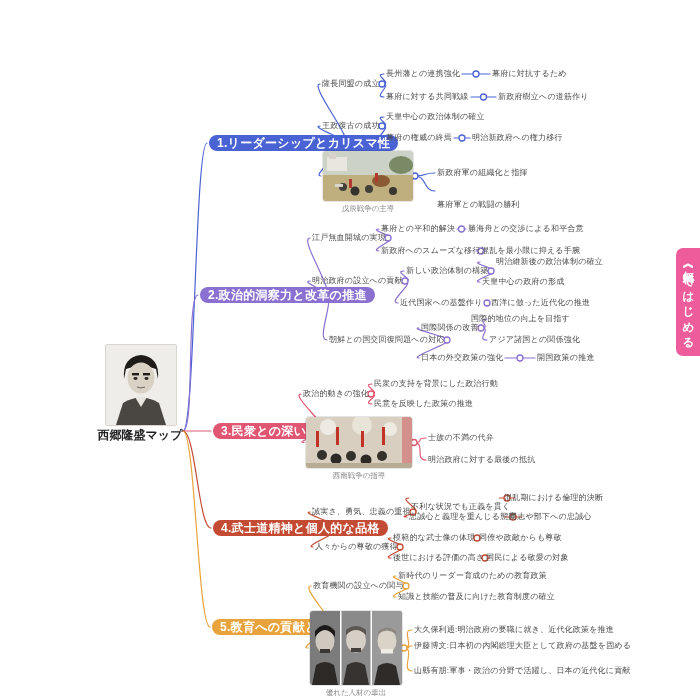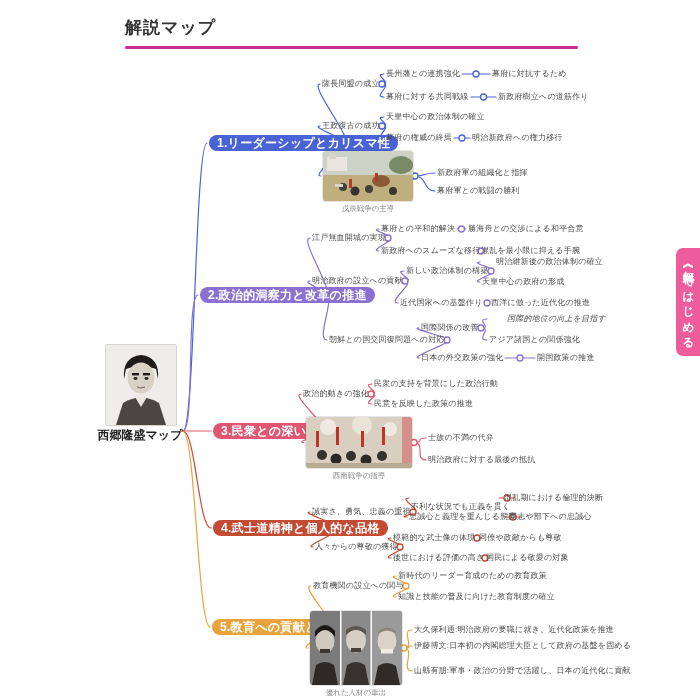--- a/index.html
+++ b/index.html
@@ -21,24 +21,20 @@
   #portrait{position:absolute;left:105px;top:344px;width:70px;height:80px;border:1px solid #d8d5d0;
     background:#f4f2ee;border-radius:2px;overflow:hidden;}
   #portrait svg{display:block;width:100%;height:100%;}
   #center-label{position:absolute;left:85px;top:427px;width:110px;text-align:center;
     font-size:12px;font-weight:700;color:#222;}
 </style>
 </head>
 <body>
 
 <div id="page">
-  <div id="header">
-    <div id="page-title">解説マップ</div>
-    <div id="title-underline" style="background: rgb(203, 45, 140);"></div>
-  </div>
 
   <div id="mindmap">
     <svg id="edges" width="700" height="700">
         <path d="M183,431 C195,431 195,143 207,143" stroke="#4a63d4" fill="none" stroke-width="1.2" stroke-linecap="round"></path>
         <path d="M344,143 C356,143 308,84 320,84" stroke="#4a63d4" fill="none" stroke-width="1.2" stroke-linecap="round"></path>
         <path d="M382,84 C394,84 372,74 384,74" stroke="#4a63d4" fill="none" stroke-width="1.2" stroke-linecap="round"></path>
         <path d="M462,74 C474.6,74 477.4,74 490,74" stroke="#4a63d4" fill="none" stroke-width="1.2" stroke-linecap="round"></path>
         <circle cx="476" cy="74" r="3" fill="#fff" stroke="#4a63d4" stroke-width="1.3"></circle>
         <path d="M382,84 C394,84 372,97 384,97" stroke="#4a63d4" fill="none" stroke-width="1.2" stroke-linecap="round"></path>
         <path d="M471,97 C483,97 484,97 496,97" stroke="#4a63d4" fill="none" stroke-width="1.2" stroke-linecap="round"></path>
@@ -161,36 +157,36 @@
     <circle cx="32" cy="40" r="4.5" fill="#35332d"></circle>
     <circle cx="46" cy="38" r="4" fill="#43403a"></circle>
     <circle cx="70" cy="40" r="4" fill="#3a372f"></circle>
     <rect x="26" y="28" width="3" height="9" fill="#b23a2e"></rect>
     <rect x="52" y="22" width="3" height="9" fill="#b23a2e"></rect>
     <rect x="12" y="33" width="8" height="3" fill="#d9d6cc"></rect>
   </svg>
         </div>
         <div class="caption" style="left: 303px; top: 204px; width: 130px;">戊辰戦争の主導</div>
         <div class="tnode" style="left: 437px; top: 168px;">新政府軍の組織化と指揮</div>
-        <div class="tnode" style="left: 437px; top: 186px;">幕府軍との戦闘の勝利</div>
+        <div class="tnode" style="left: 437px; top: 200px;">幕府軍との戦闘の勝利</div>
         <div class="pill" style="left: 200px; top: 287px; background: rgb(138, 112, 208);">2.政治的洞察力と改革の推進</div>
         <div class="tnode" style="left: 312px; top: 233px;">江戸無血開城の実現</div>
         <div class="tnode" style="left: 381px; top: 224px;">幕府との平和的解決</div>
         <div class="tnode" style="left: 468px; top: 224px;">勝海舟との交渉による和平合意</div>
         <div class="tnode" style="left: 381px; top: 246px;">新政府へのスムーズな移行</div>
         <div class="tnode" style="left: 481px; top: 246px;">混乱を最小限に抑える手腕</div>
         <div class="tnode" style="left: 312px; top: 276px;">明治政府の設立への貢献</div>
         <div class="tnode" style="left: 406px; top: 266px;">新しい政治体制の構築</div>
         <div class="tnode" style="left: 482px; top: 257px; padding-left: 14px;">明治維新後の政治体制の確立</div>
         <div class="tnode" style="left: 482px; top: 277px;">天皇中心の政府の形成</div>
         <div class="tnode" style="left: 400px; top: 298px;">近代国家への基盤作り</div>
         <div class="tnode" style="left: 491px; top: 298px;">西洋に倣った近代化の推進</div>
         <div class="tnode" style="left: 329px; top: 335px;">朝鮮との国交回復問題への対応</div>
         <div class="tnode" style="left: 421px; top: 323px;">国際関係の改善</div>
-        <div class="tnode" style="left: 507px; top: 314px; font-style: italic;">国際的地位の向上を目指す</div>
+        <div class="tnode" style="left: 471px; top: 314px;">国際的地位の向上を目指す</div>
         <div class="tnode" style="left: 489px; top: 335px;">アジア諸国との関係強化</div>
         <div class="tnode" style="left: 421px; top: 353px;">日本の外交政策の強化</div>
         <div class="tnode" style="left: 537px; top: 353px;">開国政策の推進</div>
         <div class="pill" style="left: 213px; top: 423px; background: rgb(224, 86, 114);">3.民衆との深い結びつき</div>
         <div class="tnode" style="left: 303px; top: 389px;">政治的動きの強化</div>
         <div class="tnode" style="left: 374px; top: 379px;">民衆の支持を背景にした政治行動</div>
         <div class="tnode" style="left: 374px; top: 399px;">民意を反映した政策の推進</div>
         <div class="imgnode" style="left: 306px; top: 417px; width: 106px; height: 51px;">
           <svg viewBox="0 0 106 51" preserveAspectRatio="none">
     <rect width="106" height="51" fill="#d8cfc0"></rect>

